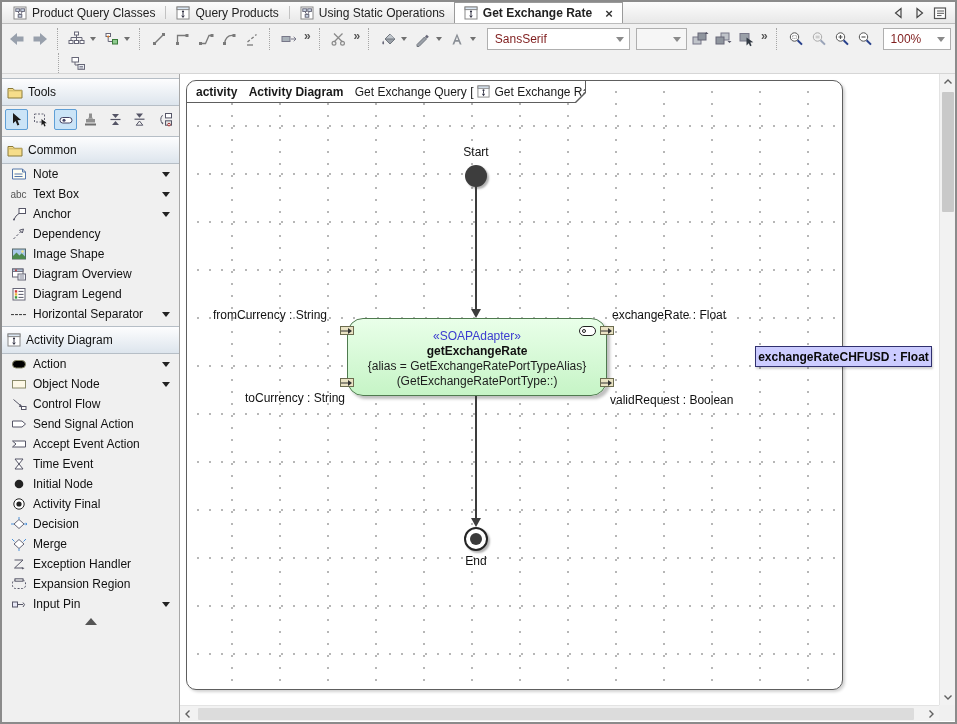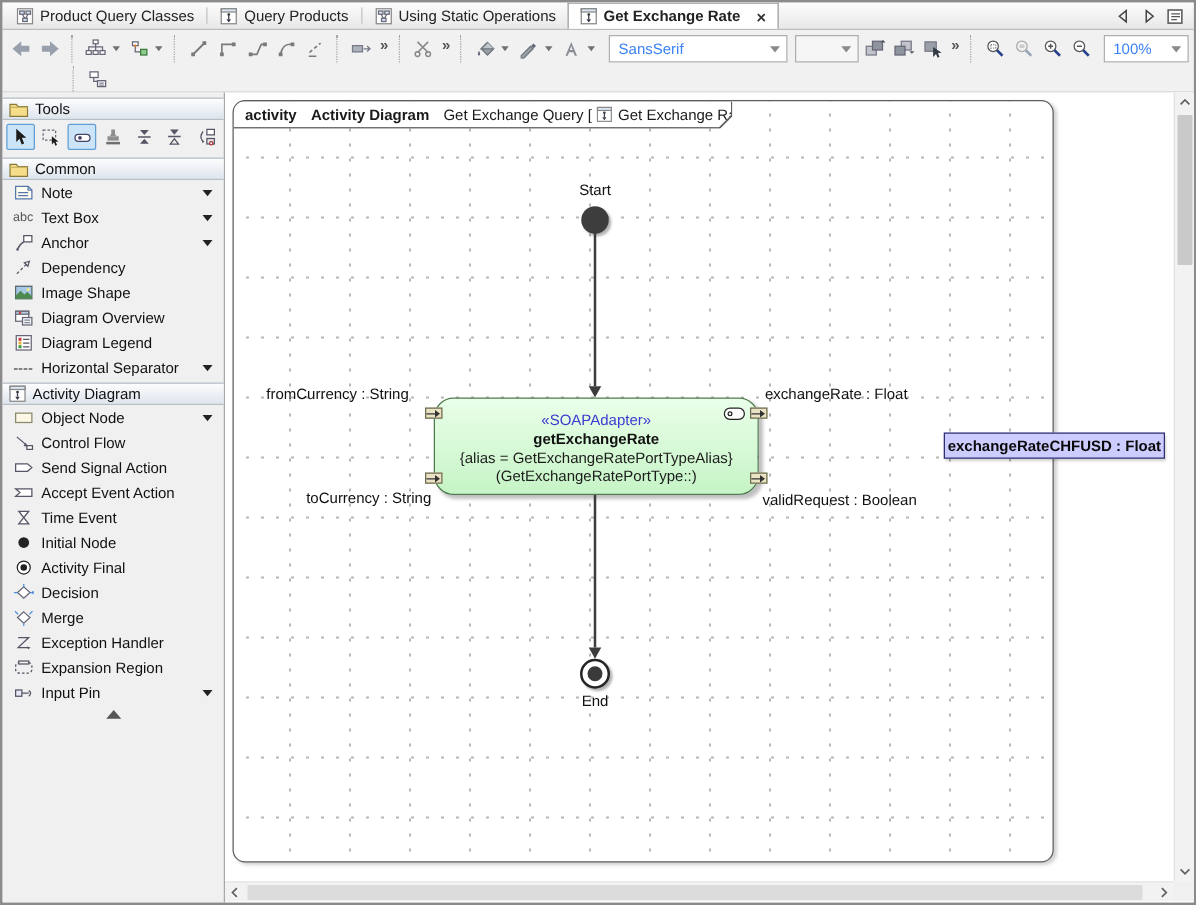--- a/index.html
+++ b/index.html
@@ -23,30 +23,30 @@
   .tabnav{margin-left:auto;display:flex;align-items:center;gap:8px;padding-right:8px;}
   .tabnav span{display:flex;align-items:center;}
   
   .toolbar{height:30px;background:#f1f1f1;display:flex;align-items:center;padding:0 4px;gap:2px;}
   .toolbar2{height:20px;background:#f1f1f1;display:flex;align-items:center;padding:0 4px;gap:2px;border-bottom:1px solid #d6d6d6;}
   .tico{width:24px;height:24px;display:flex;align-items:center;justify-content:center;border:1px solid transparent;border-radius:2px;}
   .tico.small{width:20px;height:20px;}
   .tsep{width:3px;height:22px;border-left:1px dotted #a6a6a6;margin:0 5px 0 4px;}
   .ddarrow{width:0;height:0;border-left:3px solid transparent;border-right:3px solid transparent;border-top:4px solid #707070;margin:0 3px 0 0;}
   .ovf{color:#555;font-size:12px;font-weight:bold;padding:0 2px;transform:translateY(-3px);}
-  .combo{height:22px;background:#fff;border:1px solid #afafaf;display:flex;align-items:center;justify-content:space-between;padding:0 5px 0 7px;color:#3b82f6;}
+  .combo{height:22px;background:#fff;border:1px solid #afafaf;display:flex;align-items:center;justify-content:space-between;padding:0 5px 0 7px;color:#7f1d1d;}
   .combo .chev{width:0;height:0;border-left:4px solid transparent;border-right:4px solid transparent;border-top:5px solid #8a8a8a;}
   .combo.font{width:162px;margin-left:6px;}
   .combo.size{width:56px;margin-left:4px;background:#f6f6f6;}
   .combo.zoom{width:76px;margin-left:4px;}
   
   .main{flex:1;display:flex;min-height:0;}
   
   .palette{width:178px;background:#f0f0f0;border-right:1px solid #a8a8a8;display:flex;flex-direction:column;padding-top:2px;overflow:hidden;}
-  .phdr{height:18px;display:flex;align-items:center;gap:5px;padding-left:5px;background:linear-gradient(#fdfdfe,#dde5ed);border-top:1px solid #b6bec6;border-bottom:1px solid #b6bec6;color:#111;margin-top:2px;}
+  .phdr{height:28px;display:flex;align-items:center;gap:5px;padding-left:5px;background:linear-gradient(#fdfdfe,#dde5ed);border-top:1px solid #b6bec6;border-bottom:1px solid #b6bec6;color:#111;margin-top:2px;}
   .trow{display:flex;gap:2px;padding:3px 3px 4px 3px;}
   .tbtn{width:23px;height:21px;display:flex;align-items:center;justify-content:center;border:1px solid transparent;border-radius:2px;}
   .tbtn.sel{background:#cbe4f7;border-color:#5f9fd6;}
   .pitem{display:flex;align-items:center;height:20px;padding-left:8px;gap:6px;position:relative;color:#111;}
   .pitem .pi{width:17px;display:flex;justify-content:center;}
   .pitem .dd{position:absolute;right:9px;width:0;height:0;border-left:4px solid transparent;border-right:4px solid transparent;border-top:5px solid #222;}
   .pscroll{margin-top:4px;display:flex;justify-content:center;}
   .pscroll .up{width:0;height:0;border-left:6px solid transparent;border-right:6px solid transparent;border-bottom:7px solid #555;}
   .hsepic{color:#333;letter-spacing:0px;font-size:12px;}
   
@@ -522,20 +522,29 @@
               <path d="M7 6.6 v2.6" stroke="#334"></path>
               <path d="M7 12 l-1.8 -2.6 h3.6 z" fill="#334"></path>
             </svg>
           </span>
         <span>Activity Diagram</span>
       </div>
 
       <div class="pitem">
         <span class="pi">
             <svg width="16" height="14" viewBox="0 0 16 14">
+              <rect x="1.5" y="3.5" width="13" height="7.5" rx="3.7" fill="#fdfaе8" stroke="#8a8a6a"></rect>
+            </svg>
+          </span>
+        <span>Action</span>
+        <span class="dd"></span>
+      </div>
+      <div class="pitem">
+        <span class="pi">
+            <svg width="16" height="14" viewBox="0 0 16 14">
               <rect x="1.5" y="3.5" width="13" height="7.5" fill="#fdf8e6" stroke="#8a8a6a"></rect>
             </svg>
           </span>
         <span>Object Node</span>
         <span class="dd"></span>
       </div>
       <div class="pitem">
         <span class="pi">
             <svg width="16" height="14" viewBox="0 0 16 14">
               <path d="M2.5 2.5 L9.5 8.5" stroke="#556"></path>

